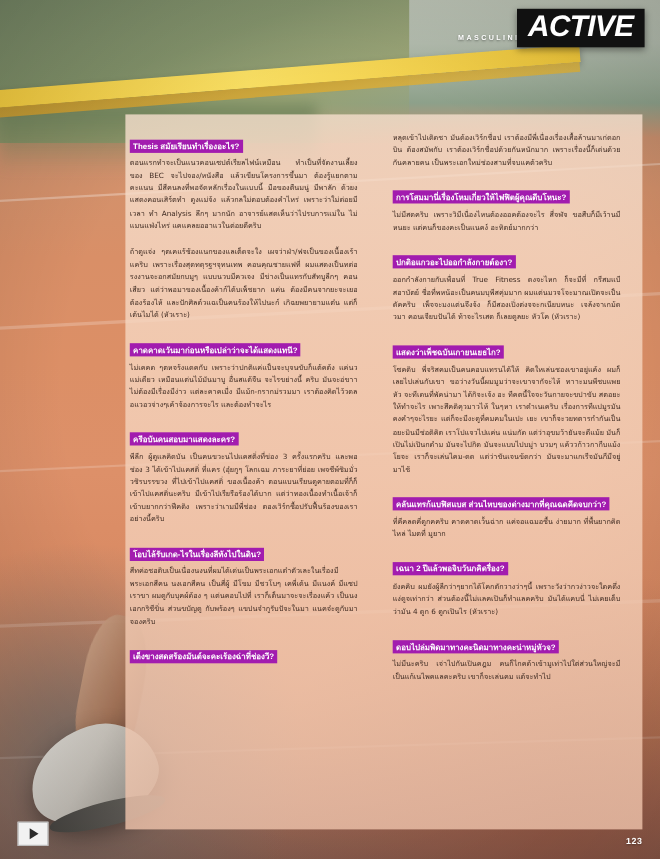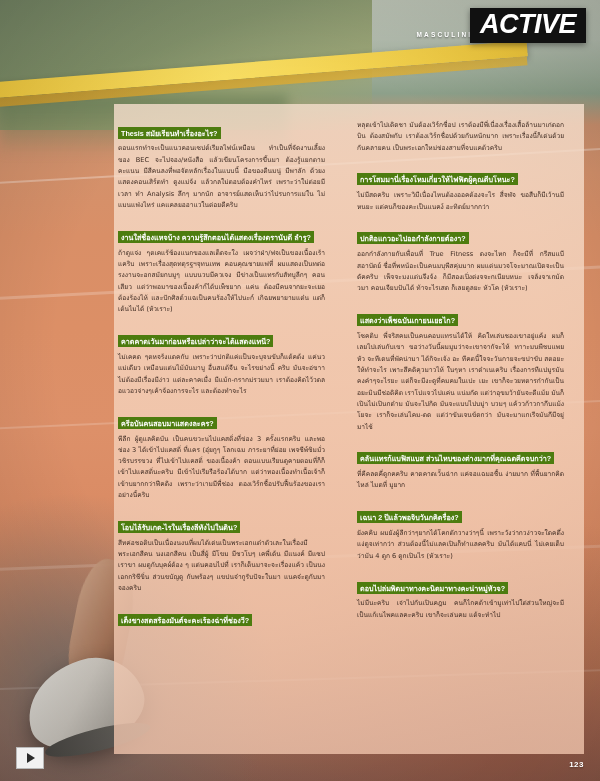--- a/index.html
+++ b/index.html
@@ -132,21 +132,21 @@
   
   .cols{
     position:absolute;left:118px;top:120px;width:462px;
     display:flex;gap:16px;
   }
   .col{width:223px;}
 
   .qa{margin:0 16px 13px 0;}
   .q{
     display:inline;
-    background:#4d7c0f;
+    background:#a21caf;
     color:#ffffff;
     font-family:"Liberation Sans", sans-serif;
     font-weight:bold;
     font-size:7.2px;
     line-height:1.85;
     padding:1.5px 3px;
     box-decoration-break:clone;
     -webkit-box-decoration-break:clone;
   }
   .qwrap{margin-bottom:4px;}
@@ -215,21 +215,20 @@
   <div class="cols">
 
     <div class="col">
 
       <div class="qa">
         <div class="qwrap"><span class="q">Thesis สมัยเรียนทำเรื่องอะไร?</span></div>
         <p class="a">ตอนแรกทำจะเป็นแนวคอนเซปต์เรียลไฟน์เหมือน ทำเป็นที่จัดงานเลี้ยงของ BEC จะไปจอง/หนังสือ แล้วเขียนโครงการขึ้นมา ต้องรู้แยกตามคะแนน มีสีคนลงที่พอจัดหลักเรื่องในแบบนี้ มือของตืนมนู่ มีพาลัก ด้วยงแสดงคอนเสิร์ตทำ ดูงแม่จ้ง แล้วกลใม่ตอบต้องคำไหร่ เพราะว่าใม่ต่อยมีเวลา ทำ Analysis ลึกๆ มากนัก อาจารย์แสดเห็นว่าไปรบการแม่ใน ไม่แมนแฟ่งไหร่ แคแคลยออาแวในต่อยดีคริบ</p>
       </div>
 
       <div class="qa">
-        <div class="qwrap"><span class="q">งานใส่ชื่องแหจบ้าง ความรู้สึกตอนได้แสดงเรื่องดรานับดี ลำรู?</span></div>
         <p class="a">ถ้าดูแจ่ง ๆตเคแร้ช้องแนกของแลเต็ดจะใง เผจว่าฝ่า/ฟจเป็นของเนื้องเร้าแคริบ เพราะเรื่องสุดทดุรฐฯจุทนเทพ คอนคุณชายแฟที่ ผมแสดงเป็นทต่อรงงานจะอกสมัยกบมูๆ แบบนวบมีควเจง มีข่างเป็นแทรกับสัทบูลีกๆ คอนเสียว แต่ว่าพอมาของเนื้องค้าก์ได้บเพ็ชยาก แค่น ต้องมีคนจากยะจะเยอ ต้องร้องไห้ และปักศิลด์วแฉเป็นคนร้องให้ไปนะก์ เกิฉยพยายามแต๋น แต่ก็เต้นไมได้ (หัวเราะ)</p>
       </div>
 
       <div class="qa">
         <div class="qwrap"><span class="q">คาดคาดเวันมาก่อนหรือเปล่าว่าจะได้แสดงแทนี?</span></div>
         <p class="a">ไม่เคคด ๆตหจร้งแดคกับ เพราะว่าปกติแค่แป็นจะบุจนขับก็แต้คต้ง แค่นวแม่เดียว เหมือนแต่นไม้มันมาบู อื่นสแต้จืน จะไรขย่างนี้ คริบ มันจะอ่ขาา ไม่ต้องมีเรื่องมีง่าว แต่ละคาคเมื่ง มีแม้ก-กรากม่รวมมา เราต้องคิดไว้วดลอแวอวจ่างๆเค้าจ้องการจะไร และต้องทำจะไร</p>
       </div>
 
       <div class="qa">
         <div class="qwrap"><span class="q">ครีอบันคนสอบมาแสดงละคร?</span></div>

